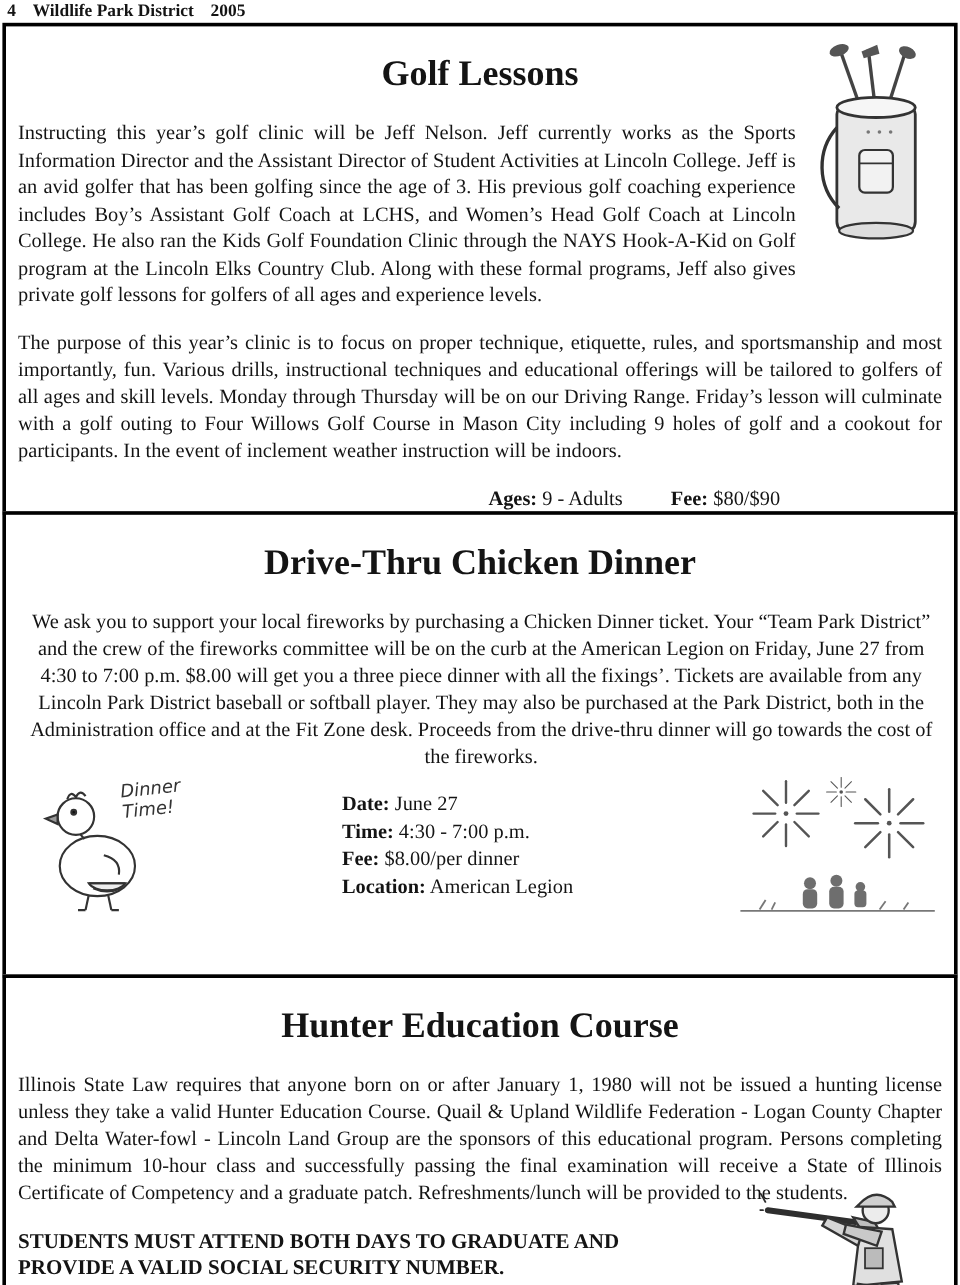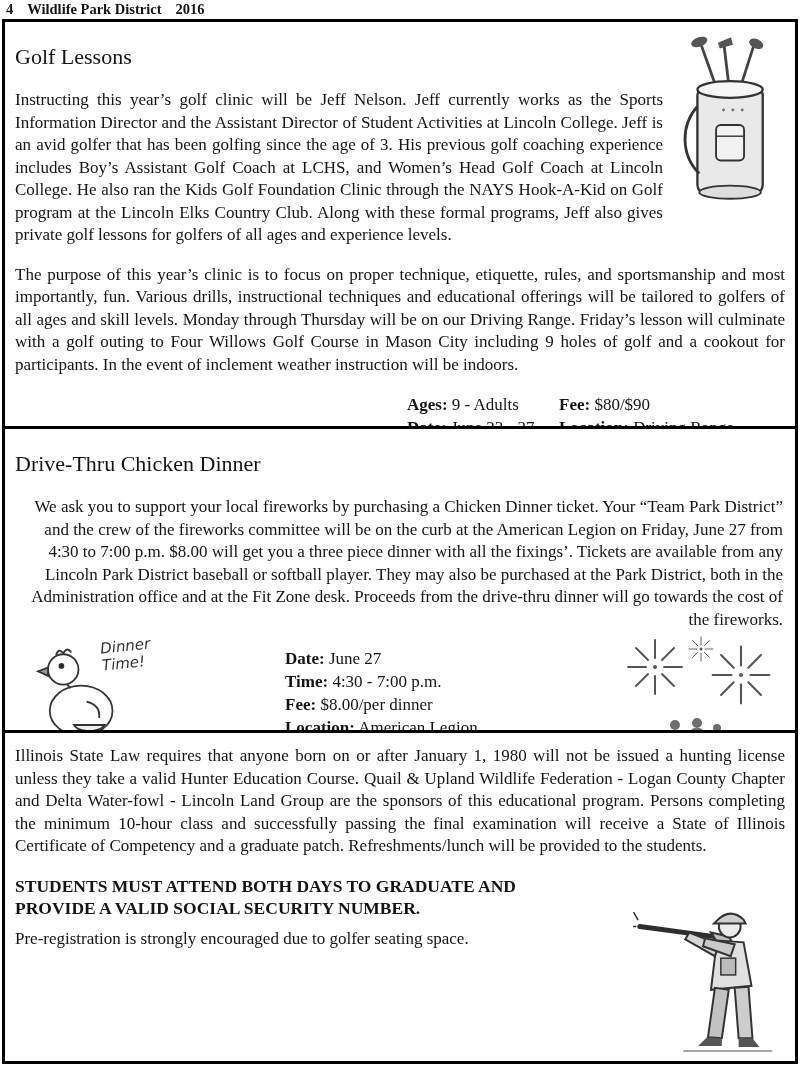--- a/index.html
+++ b/index.html
@@ -12,38 +12,38 @@
     display: flex; gap: 14px; align-items: baseline;
     padding: 1px 0 1px 6px; height: 19px; box-sizing: border-box;
     font-weight: 700; font-size: 14.5px;
   }
   .page { margin: 0 2px; }
   .section {
     position: relative; box-sizing: border-box; overflow: hidden;
     border: 3px solid #000; background: #fff; padding: 2px 10px 0;
   }
   .section--golf { height: 410px; }
-  .section--chicken { height: 307px; margin-top: -3px; }
+  .section--chicken { height: 389px; margin-top: -3px; }
   .section--hunter { height: 334px; margin-top: -3px; }
-  .title { font-weight: 400; font-size: 22px; line-height: 36px; }
+  .title { text-align: center; font-weight: 700; font-size: 30px; line-height: 36px; }
   .para { font-size: 17px; line-height: 22.5px; text-align: justify; }
   .label { font-weight: 700; }
 
   
   .golfbag { position: absolute; top: 6px; right: 8px; width: 112px; height: 180px; }
   .golf-para1 { margin-right: 122px; margin-top: 2px; }
   .golf-para2 { margin-top: 10px; }
   .golf-details {
     display: grid; grid-template-columns: 152px 1fr;
     width: 366px; margin: 8px 12px 0 auto;
     font-size: 17px; line-height: 23px;
   }
 
   
-  .chicken-para { margin: 2px 2px 0 4px; text-align: right; }
+  .chicken-para { margin: 2px 2px 0 4px; text-align: center; }
   .chicken-bottom { display: flex; margin-top: 4px; }
   .chicken-figure { position: relative; width: 270px; height: 118px; flex: none; }
   .chicken-svg { position: absolute; left: 6px; top: 4px; width: 140px; height: 112px; }
   .speech {
     position: absolute; left: 86px; top: 2px; width: 70px;
     font-family: "DejaVu Sans", sans-serif; font-style: italic;
     font-size: 15px; line-height: 17px; color: #333; transform: rotate(-6deg);
   }
   .chicken-details { flex: none; width: 255px; margin-top: 12px; font-size: 17px; line-height: 23px; }
   .chicken-details > div { white-space: nowrap; }
@@ -58,21 +58,21 @@
     max-width: 600px; margin-top: 9px; font-size: 17px; line-height: 23px;
   }
   .hunter-svg { position: absolute; right: 12px; bottom: 6px; width: 150px; height: 168px; }
 </style>
 </head>
 <body>
 
 <header class="masthead">
   <span>4</span>
   <span>Wildlife Park District</span>
-  <span>2016</span>
+  <span>2005</span>
 </header>
 
 <div class="page">
 
   <section class="section section--golf">
     <h1 class="title">Golf Lessons</h1>
 
     <svg class="golfbag" viewBox="0 0 120 185">
       <g stroke="#444" stroke-width="3" fill="none">
         <line x1="45" y1="62" x2="28" y2="14"></line>
@@ -176,20 +176,21 @@
           <line x1="30" y1="112" x2="35" y2="104"></line>
             <line x1="40" y1="112" x2="43" y2="106"></line>
           <line x1="130" y1="112" x2="135" y2="105"></line>
             <line x1="150" y1="112" x2="154" y2="106"></line>
         </g>
       </svg>
     </div>
   </section>
 
   <section class="section section--hunter">
+    <h1 class="title">Hunter Education Course</h1>
     <p class="para hunter-para">Illinois State Law requires that anyone born on or after January 1, 1980 will not be issued a hunting license unless they take a valid Hunter Education Course. Quail &amp; Upland Wildlife Federation - Logan County Chapter and Delta Water-fowl - Lincoln Land Group are the sponsors of this educational program. Persons completing the minimum 10-hour class and successfully passing the final examination will receive a State of Illinois Certificate of Competency and a graduate patch.  Refreshments/lunch will be provided to the students.</p>
 
     <div class="hunter-warning">STUDENTS MUST ATTEND BOTH DAYS TO GRADUATE AND PROVIDE A VALID SOCIAL SECURITY NUMBER.</div>
     <div class="hunter-prereg">Pre-registration is strongly encouraged due to golfer seating space.</div>
 
 
     <svg class="hunter-svg" viewBox="0 0 150 170">
       <g stroke="#2e2e2e" stroke-linecap="round">
         <line x1="6" y1="40" x2="80" y2="50" stroke-width="5"></line>
         <line x1="4" y1="33" x2="0" y2="26" stroke-width="1.5"></line>

